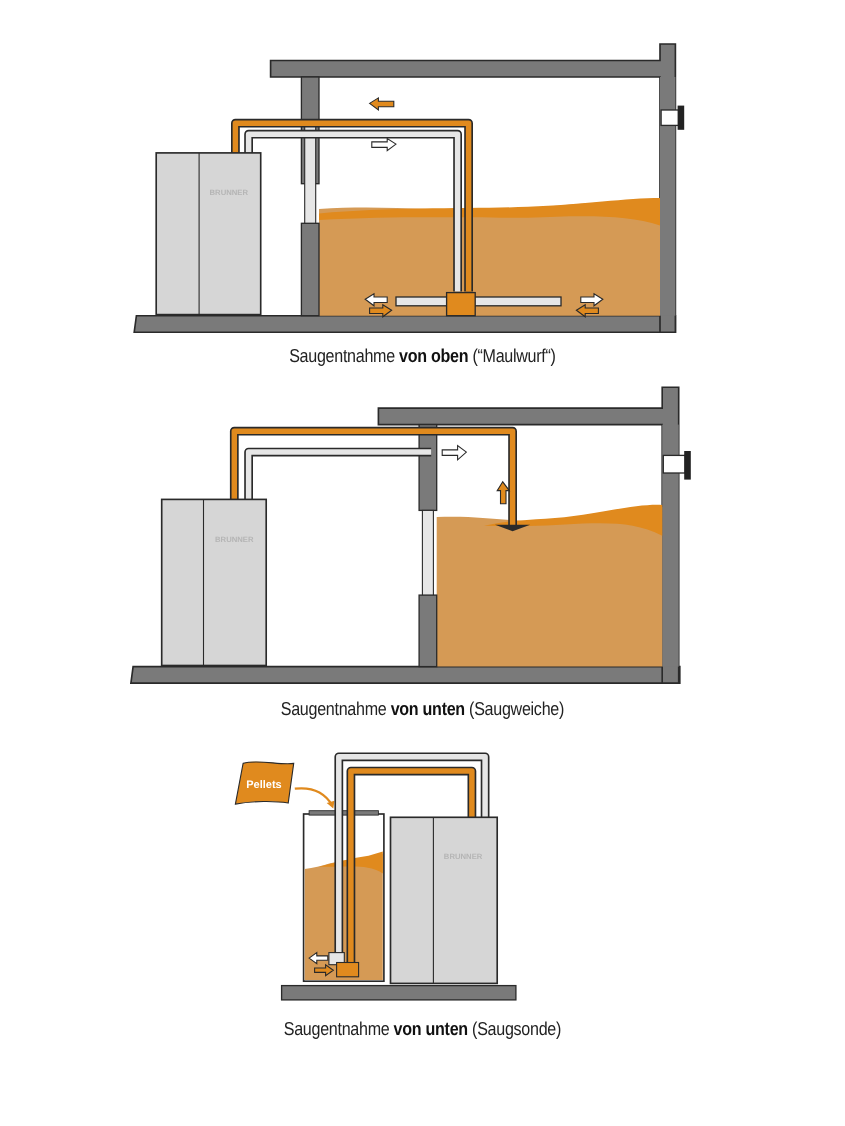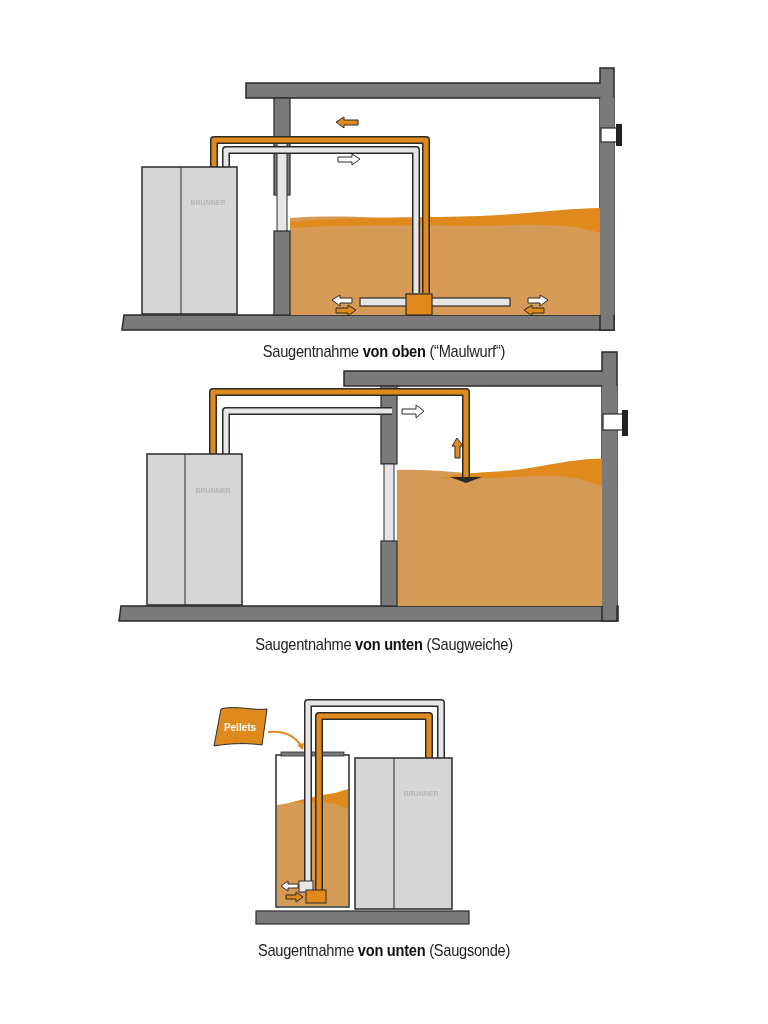--- a/index.html
+++ b/index.html
@@ -10,21 +10,21 @@
     position: absolute; left: 0; width: 768px; text-align: center;
     font-family: "Liberation Sans Narrow", "Liberation Sans", sans-serif;
     font-size: 17px; color: #222; letter-spacing: -0.3px;
     transform: scaleX(0.86); transform-origin: center;
   }
   .caption b { font-weight: bold; color: #111; }
 </style>
 </head>
 <body>
 
-<div class="panel" style="top:0;height:350px;margin-top:28px;">
+<div class="panel" style="top:0;height:350px;">
   <svg width="768" height="350" viewBox="0 0 768 350">
 
     <path d="M124,287 L614,287 L614,302 L122,302 Z" fill="#7a7a7a" stroke="#2a2a2a" stroke-width="1.5"></path>
 
     <path d="M246,55 L600,55 L600,40 L614,40 L614,302 L600,302 L600,70 L290,70 L290,70 L246,70 Z" fill="#7a7a7a" stroke="#2a2a2a" stroke-width="1.5"></path>
     <rect x="600" y="70" width="14" height="217" fill="#7a7a7a"></rect>
 
     <rect x="601" y="100" width="16" height="14" fill="#ffffff" stroke="#2a2a2a" stroke-width="1.2"></rect>
     <rect x="616" y="96" width="6" height="22" fill="#222"></rect>
 
@@ -88,21 +88,21 @@
 
     <rect x="147" y="110" width="95" height="151" fill="#d6d6d6" stroke="#2a2a2a" stroke-width="1.5"></rect>
     <line x1="185" y1="110" x2="185" y2="261" stroke="#2a2a2a" stroke-width="1"></line>
     <text x="213" y="149" font-family="Liberation Sans, sans-serif" font-size="7" font-weight="bold" fill="#b5b5b5" text-anchor="middle">BRUNNER</text>
   </svg>
   <div class="caption" style="top:291px;">
     <span>Saugentnahme </span><b>von unten</b><span> (Saugweiche)</span>
   </div>
 </div>
 
-<div class="panel" style="top:685px;height:290px;">
+<div class="panel" style="top:670px;height:290px;">
   <svg width="768" height="290" viewBox="0 0 768 290">
     <rect x="256" y="226" width="213" height="13" fill="#7a7a7a" stroke="#2a2a2a" stroke-width="1.2"></rect>
 
     <path d="M221,24 C235,20 255,26 267,24 L262,60 C250,58 230,58 214,61 Z" fill="#e08a1e" stroke="#2a2a2a" stroke-width="1"></path>
     <text x="240" y="46" font-family="Liberation Sans, sans-serif" font-size="10" font-weight="bold" fill="#ffffff" text-anchor="middle">Pellets</text>
     <path d="M268,47 C285,45 296,52 302,62" fill="none" stroke="#e08a1e" stroke-width="2"></path>
     <path d="M297,60 l6,5 l1,-7 z" fill="#e08a1e"></path>
 
     <rect x="276" y="760px" width="0" height="0"></rect>
     <rect x="276" y="70" width="73" height="152" fill="#ffffff" stroke="#2a2a2a" stroke-width="1.5"></rect>

